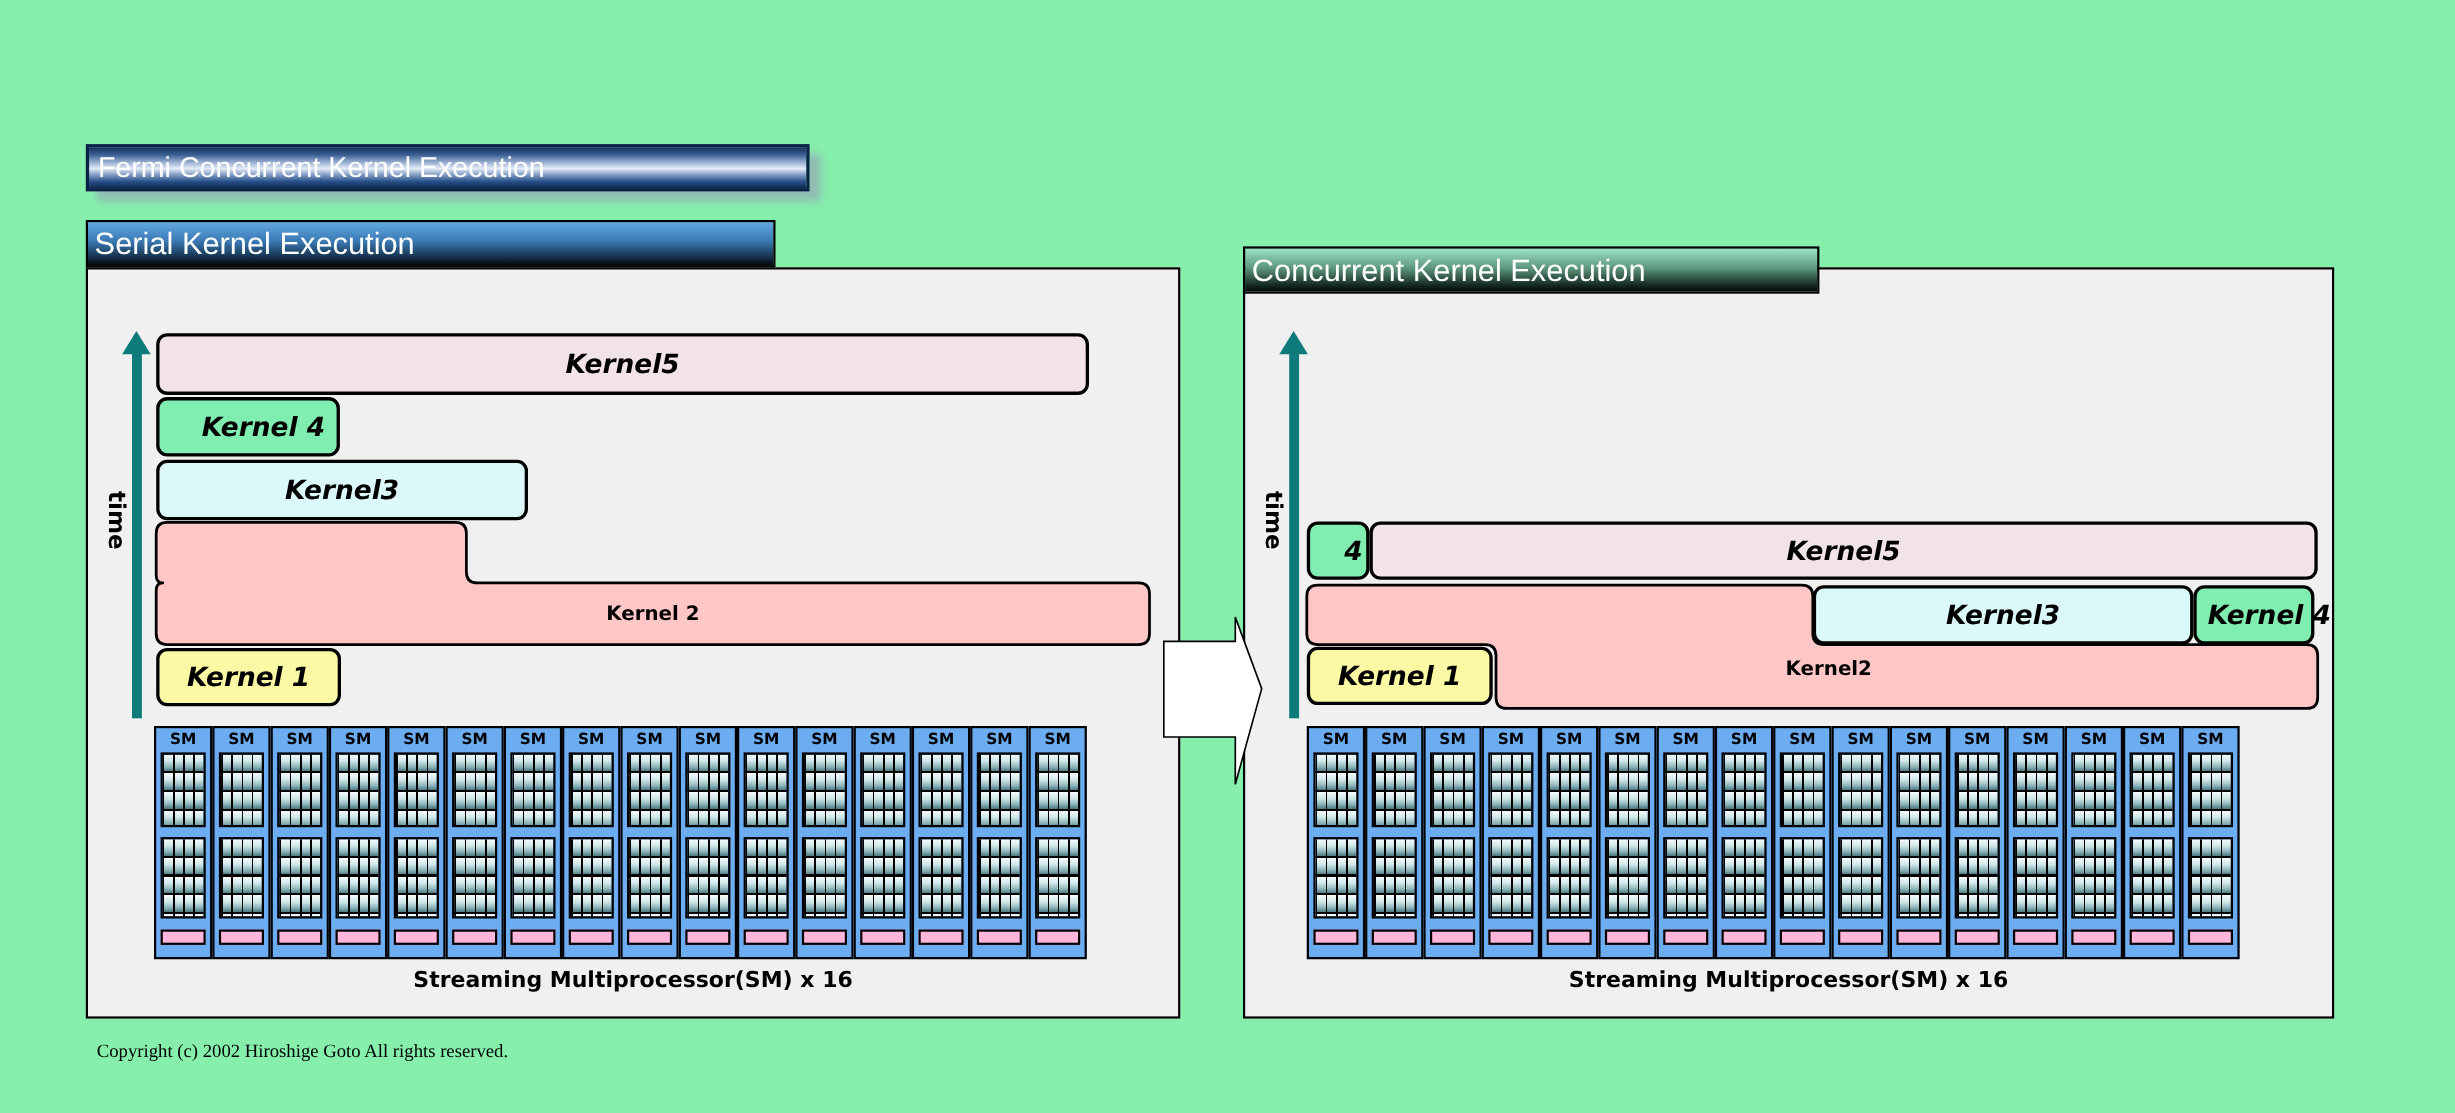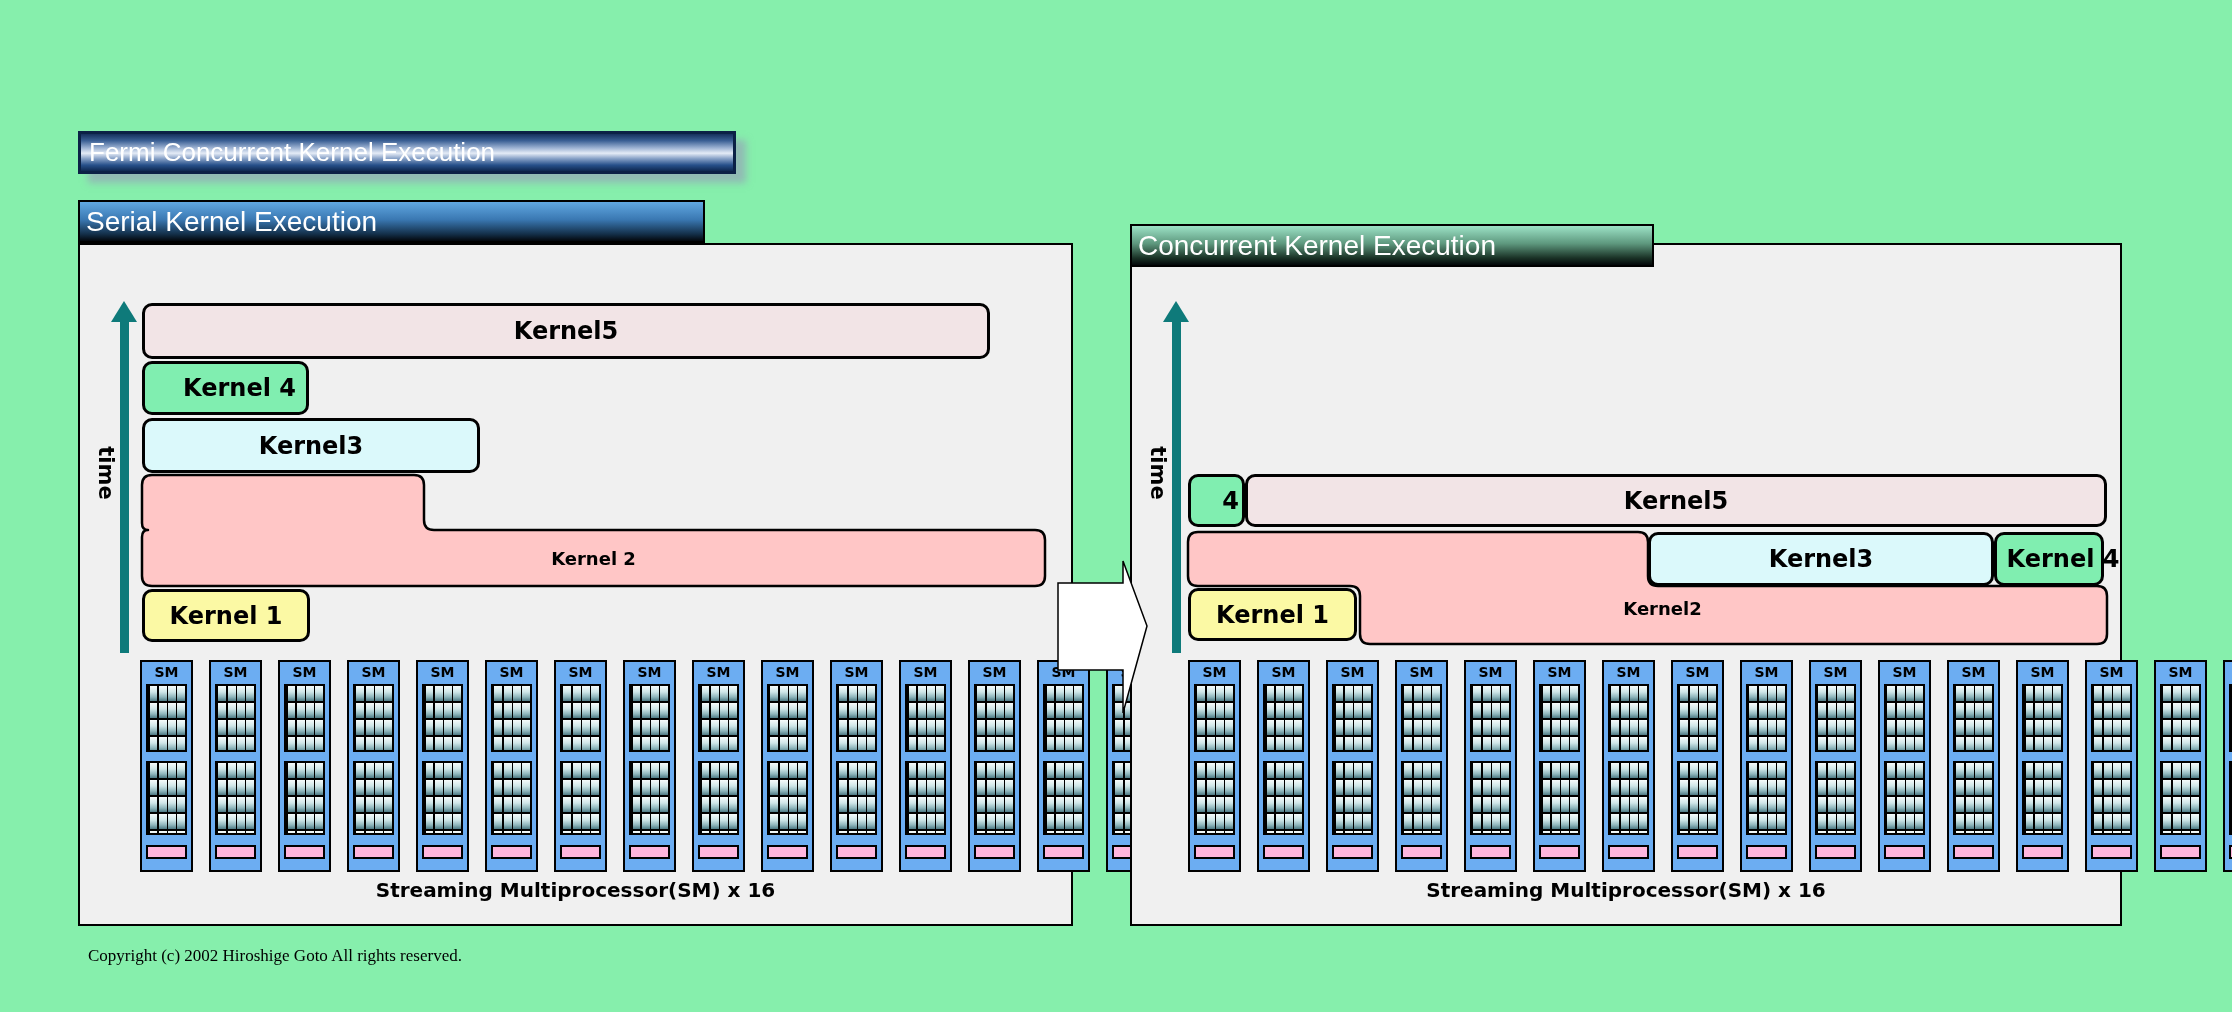--- a/index.html
+++ b/index.html
@@ -52,35 +52,36 @@
     font-weight: bold; font-size: 21px; color: #000; transform: rotate(90deg);
     font-family: "DejaVu Sans", sans-serif;
   }
 
   
   .kbox {
     position: absolute; border: 3px solid #000; border-radius: 10px;
     display: flex; align-items: center; justify-content: center;
     font-family: "DejaVu Sans", sans-serif; font-weight: bold; font-size: 24px; color: #000;
     white-space: nowrap;
+    font-style: italic;
   }
   .f-k5 { background: #f2e4e6; }
   .f-k4 { background: #80eeb0; padding-left: 28px; }
   .f-k3 { background: #dbf9fb; }
   .f-k1 { background: #fbf9a4; }
   .k2-svg { position: absolute; }
   .k2-label {
     position: absolute; display: flex; align-items: center; justify-content: center;
     font-family: "DejaVu Sans", sans-serif; font-weight: bold; font-size: 18px; color: #000;
   }
 
   
   .sm-row {
     position: absolute; top: 415px; height: 169px;
-    display: flex;  gap: 16px;
+    display: flex; 
   }
   .sm-block {
     width: 53px; height: 212px; background: #6cadf2; border: 2px solid #000;
     display: flex; flex-direction: column; align-items: center; flex: 0 0 auto;
   }
   .sm-label {
     margin-top: 1px; height: 19px; line-height: 19px;
     font-family: "DejaVu Sans", sans-serif; font-weight: bold; font-size: 14px; color: #000;
   }
   .sm-grid {

